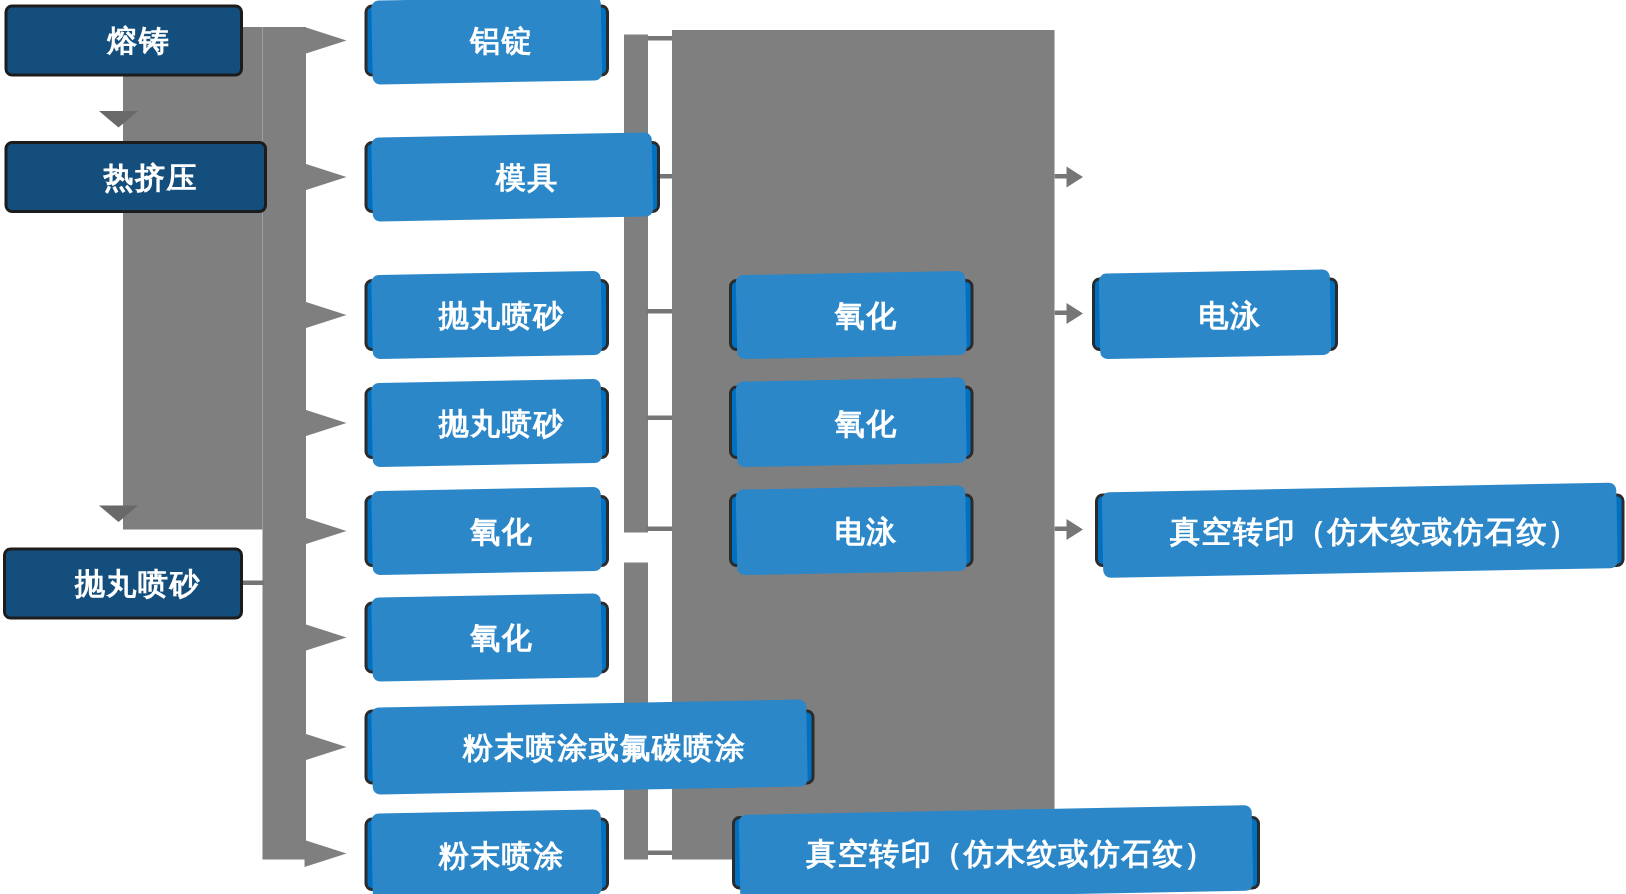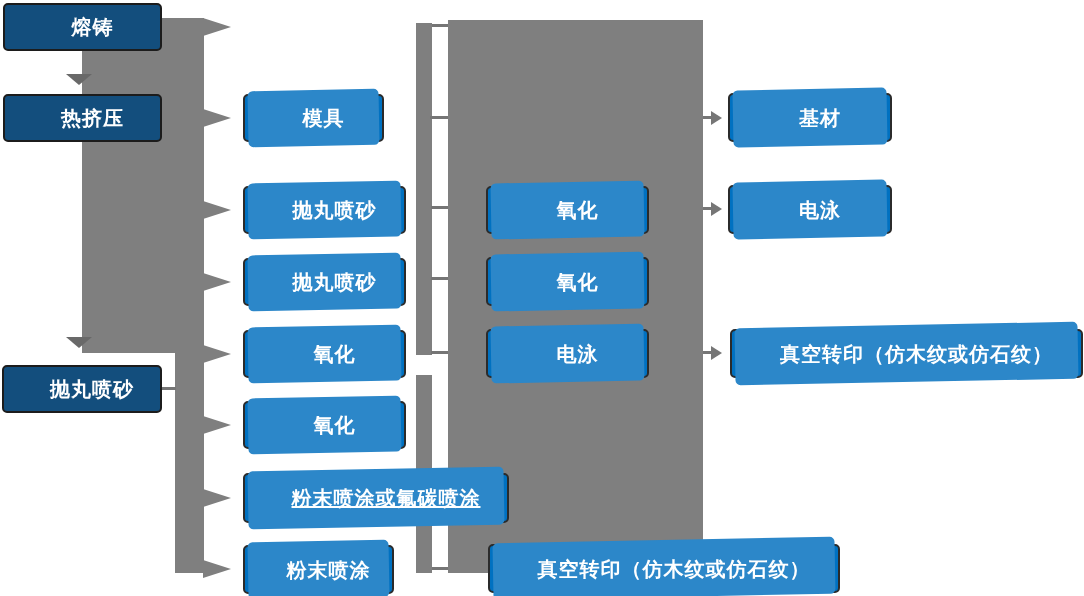--- a/index.html
+++ b/index.html
@@ -71,65 +71,65 @@
   <div class="tail" style="left:703px;top:116px;width:9px;"></div>
   <div class="arr-right-sm" style="left:711px;top:111px;"></div>
   <div class="tail" style="left:703px;top:207px;width:9px;"></div>
   <div class="arr-right-sm" style="left:711px;top:202px;"></div>
   <div class="tail" style="left:703px;top:351px;width:9px;"></div>
   <div class="arr-right-sm" style="left:711px;top:346px;"></div>
 
   <div class="node dark" style="left:3px;top:3px;width:159px;height:48px;">
       <span>熔铸</span>
     </div>
-  <div class="node dark" style="left:3px;top:94px;width:159px;height:48px;">
+  <div class="node dark" style="left:3px;top:94px;width:175px;height:48px;">
       <span>热挤压</span>
     </div>
   <div class="node dark" style="left:2px;top:365px;width:160px;height:48px;">
       <span>抛丸喷砂</span>
     </div>
 
-  <div class="node" style="left:243px;top:94px;width:141px;height:48px;">
+  <div class="node" style="left:243px;top:3px;width:163px;height:48px;">
+      <span>铝锭</span>
+    </div>
+  <div class="node" style="left:243px;top:94px;width:197px;height:48px;">
       <span>模具</span>
     </div>
   <div class="node" style="left:243px;top:186px;width:163px;height:48px;">
       <span>抛丸喷砂</span>
     </div>
   <div class="node" style="left:243px;top:258px;width:163px;height:48px;">
       <span>抛丸喷砂</span>
     </div>
   <div class="node" style="left:243px;top:330px;width:163px;height:48px;">
       <span>氧化</span>
     </div>
   <div class="node" style="left:243px;top:401px;width:163px;height:48px;">
       <span>氧化</span>
     </div>
-  <div class="node" style="left:243px;top:473px;width:266px;height:50px;text-decoration:underline;">
+  <div class="node" style="left:243px;top:473px;width:300px;height:50px;">
       <span>粉末喷涂或氟碳喷涂</span>
     </div>
-  <div class="node" style="left:243px;top:545px;width:151px;height:49px;">
+  <div class="node" style="left:243px;top:545px;width:163px;height:49px;">
       <span>粉末喷涂</span>
     </div>
 
   <div class="node" style="left:486px;top:186px;width:163px;height:48px;">
       <span>氧化</span>
     </div>
   <div class="node" style="left:486px;top:257px;width:163px;height:49px;">
       <span>氧化</span>
     </div>
   <div class="node" style="left:486px;top:329px;width:163px;height:49px;">
       <span>电泳</span>
     </div>
   <div class="node" style="left:488px;top:544px;width:352px;height:49px;">
       <span>真空转印（仿木纹或仿石纹）</span>
     </div>
 
-  <div class="node" style="left:728px;top:93px;width:164px;height:49px;">
-      <span>基材</span>
-    </div>
   <div class="node" style="left:728px;top:185px;width:164px;height:49px;">
       <span>电泳</span>
     </div>
   <div class="node" style="left:730px;top:329px;width:353px;height:49px;">
       <span>真空转印（仿木纹或仿石纹）</span>
     </div>
 
 </div>
 
 </body></html>

